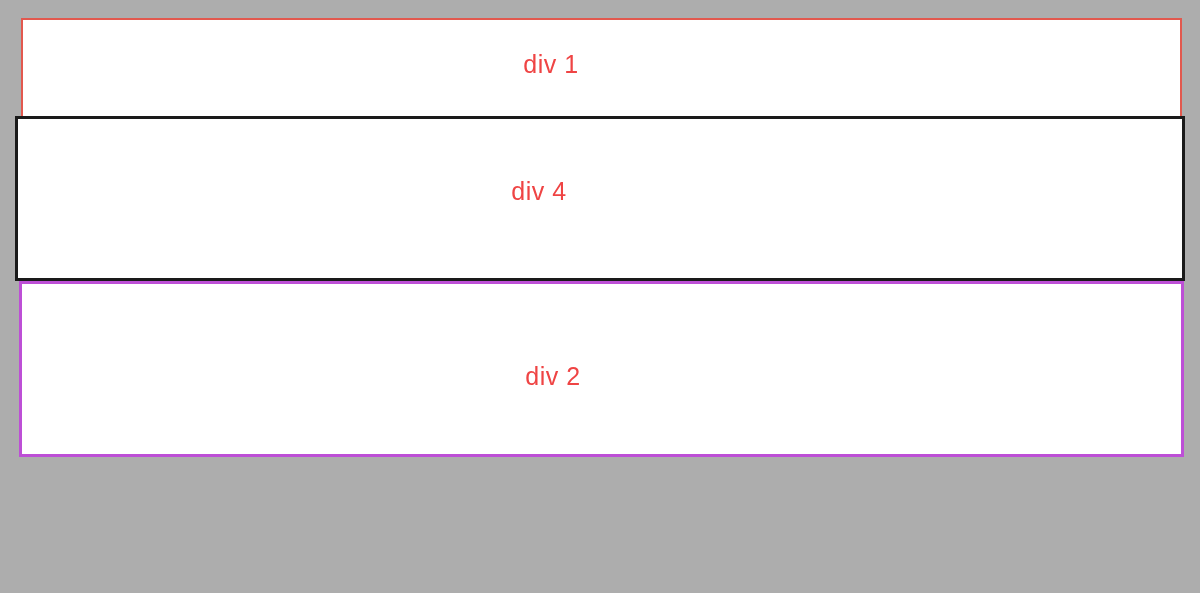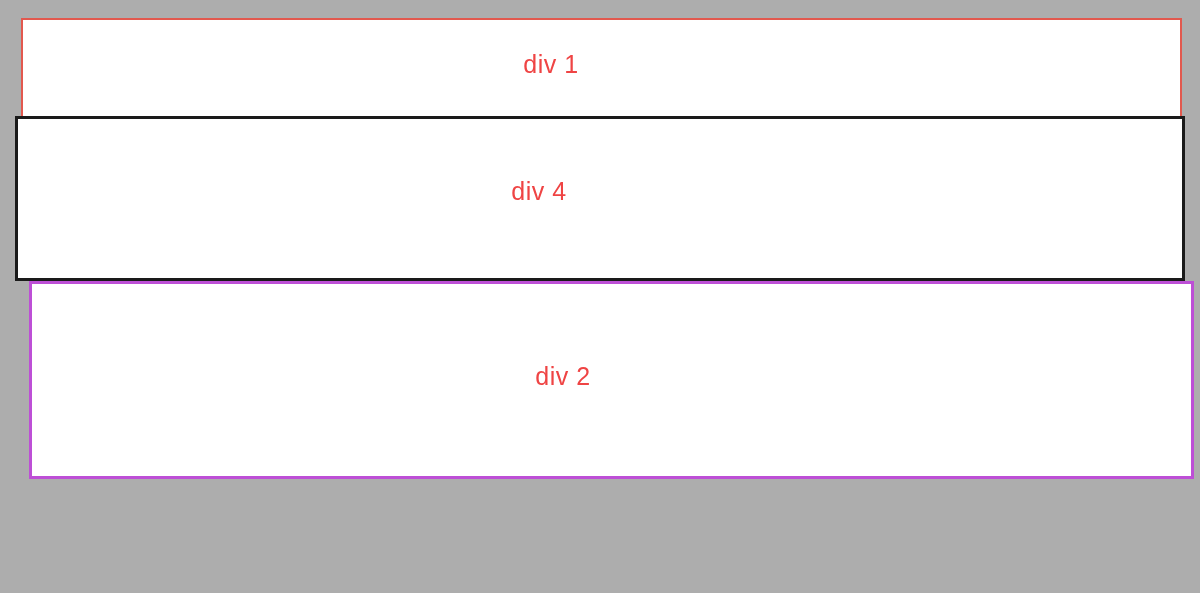--- a/index.html
+++ b/index.html
@@ -64,24 +64,24 @@
     width: 1170px;
     height: 165px;
     border-width: 3px;
     border-color: #1a1a1a;
     z-index: 4;
   }
   #box-div4 .label { left: 521px; top: 72px; }
 
   
   #box-div2 {
-    left: 29px;
+    left: 19px;
     top: 281px;
     width: 1165px;
-    height: 198px;
+    height: 176px;
     border-width: 3px;
     border-color: #bd4fd6;
     z-index: 2;
   }
   #box-div2 .label { left: 531px; top: 92px; }
 
   
   #box-div3 {
     left: 17px;
     top: 476px;

